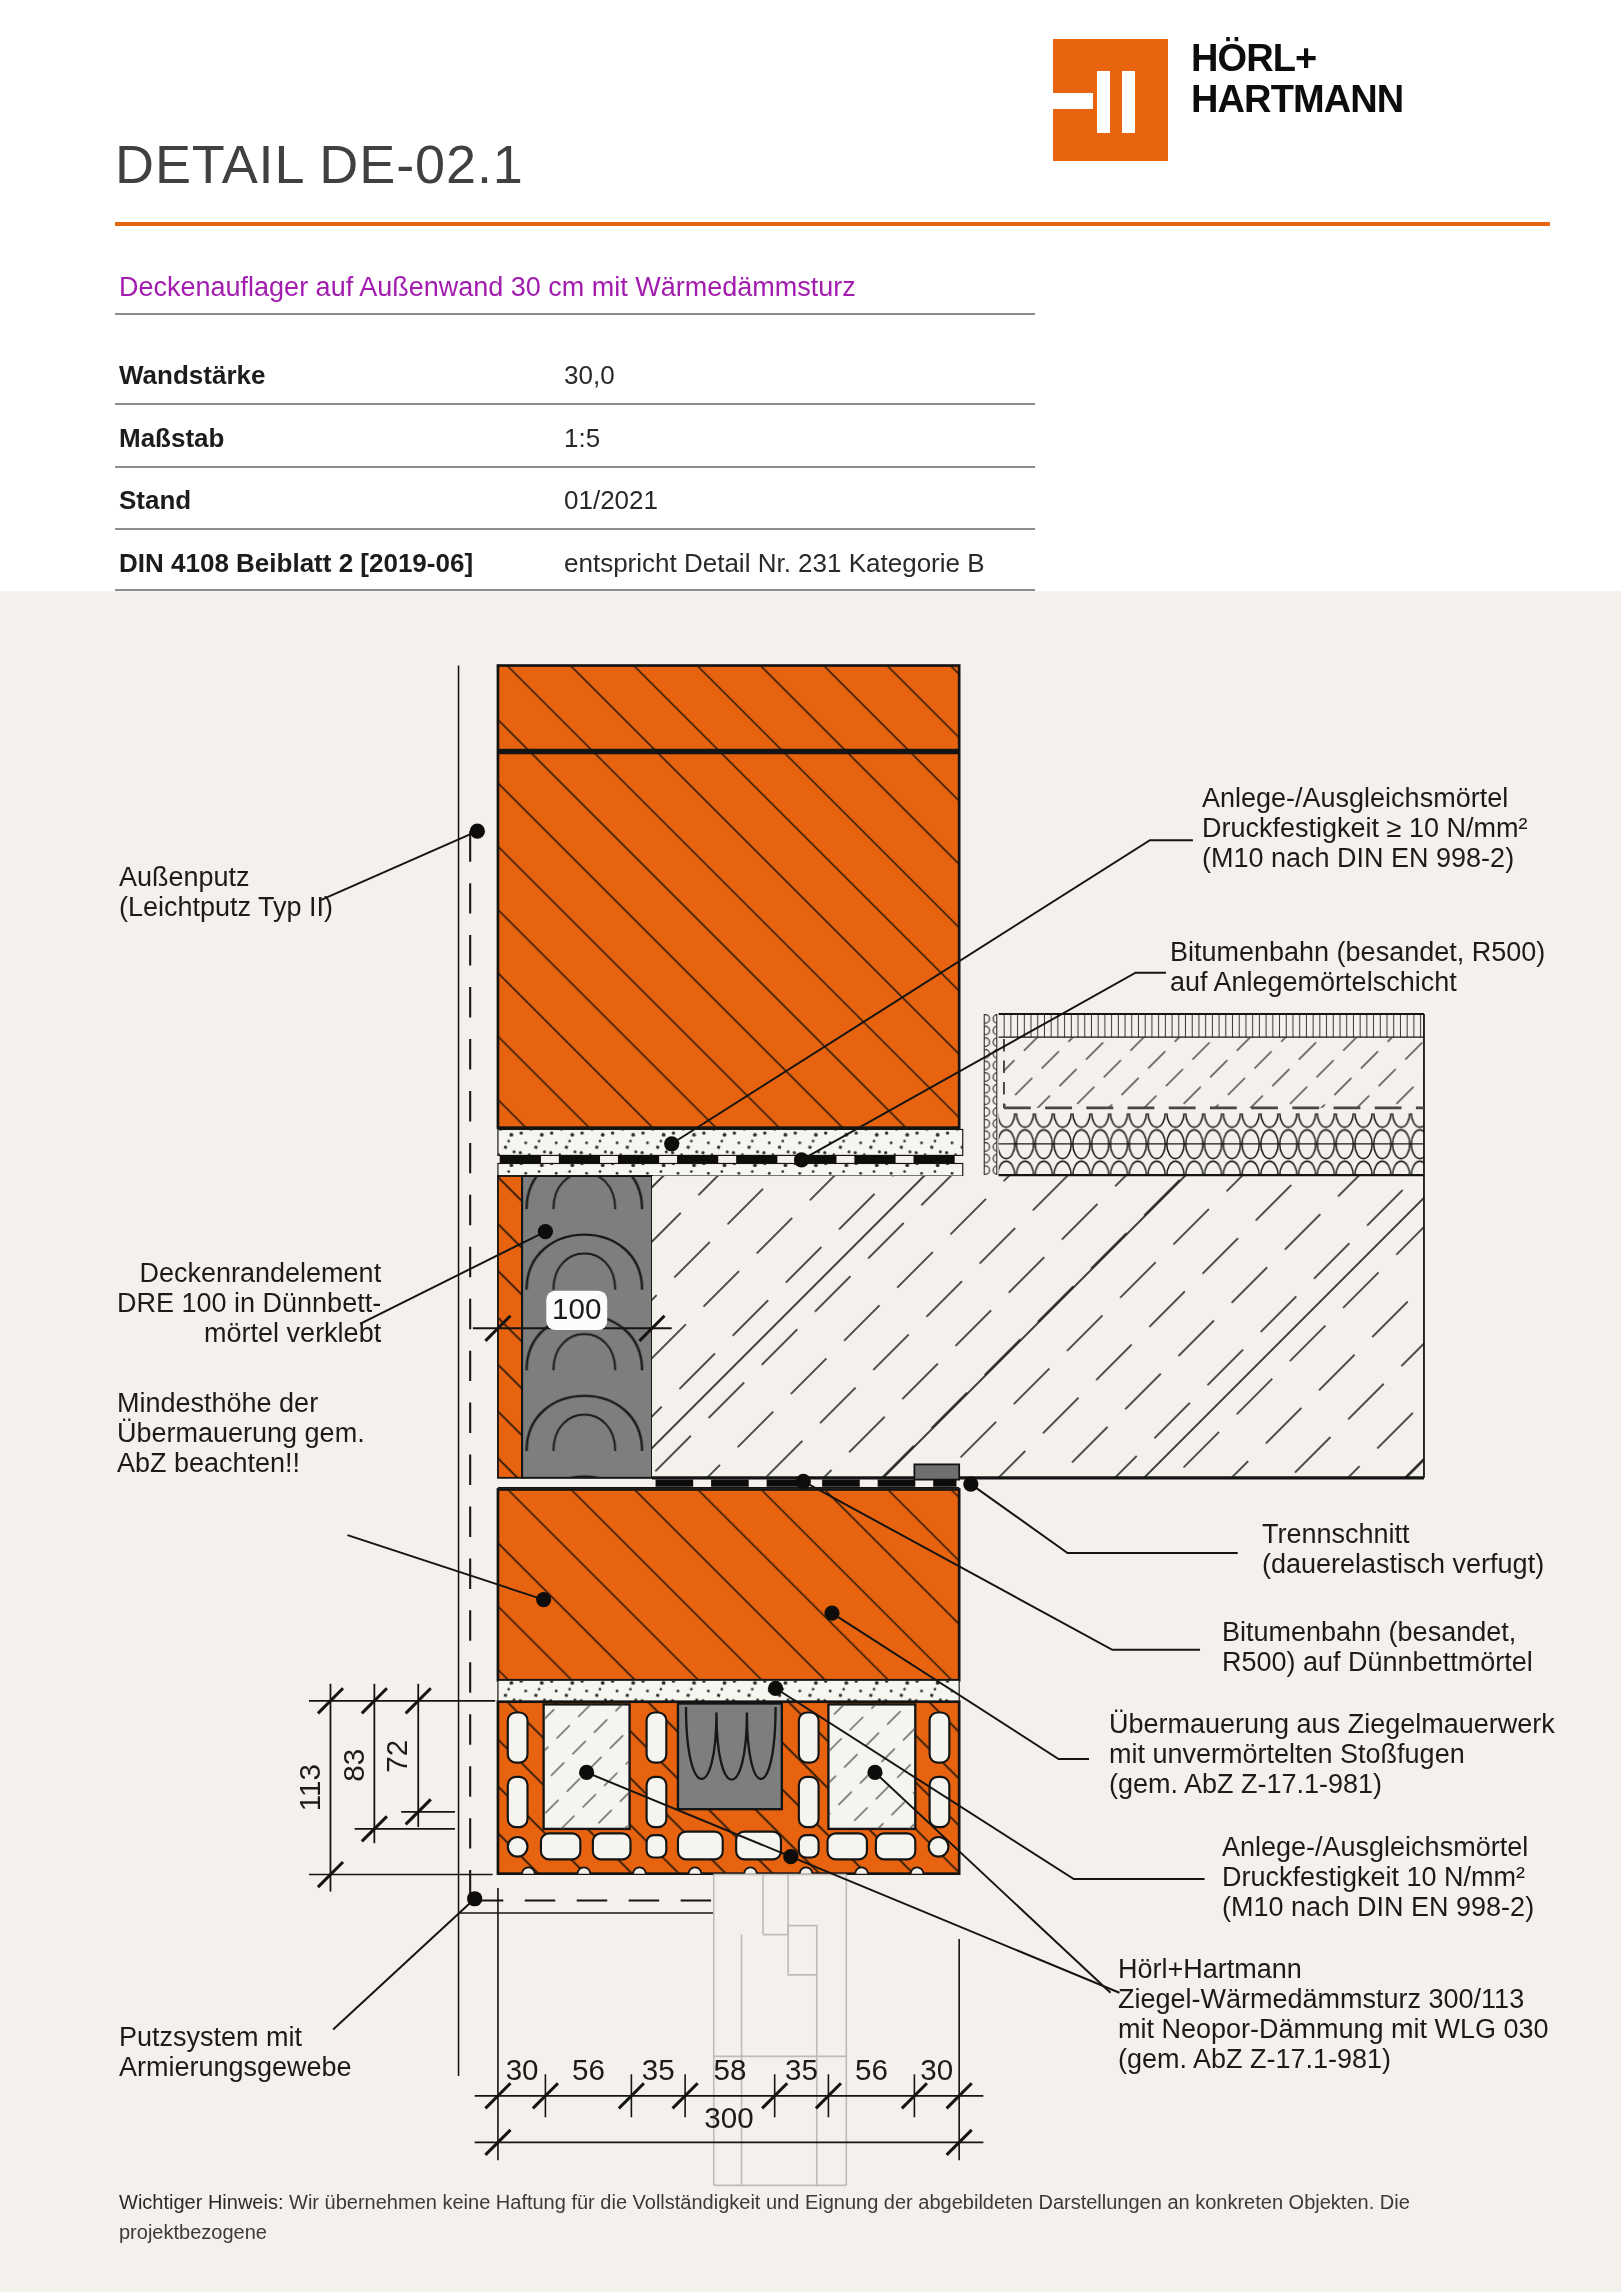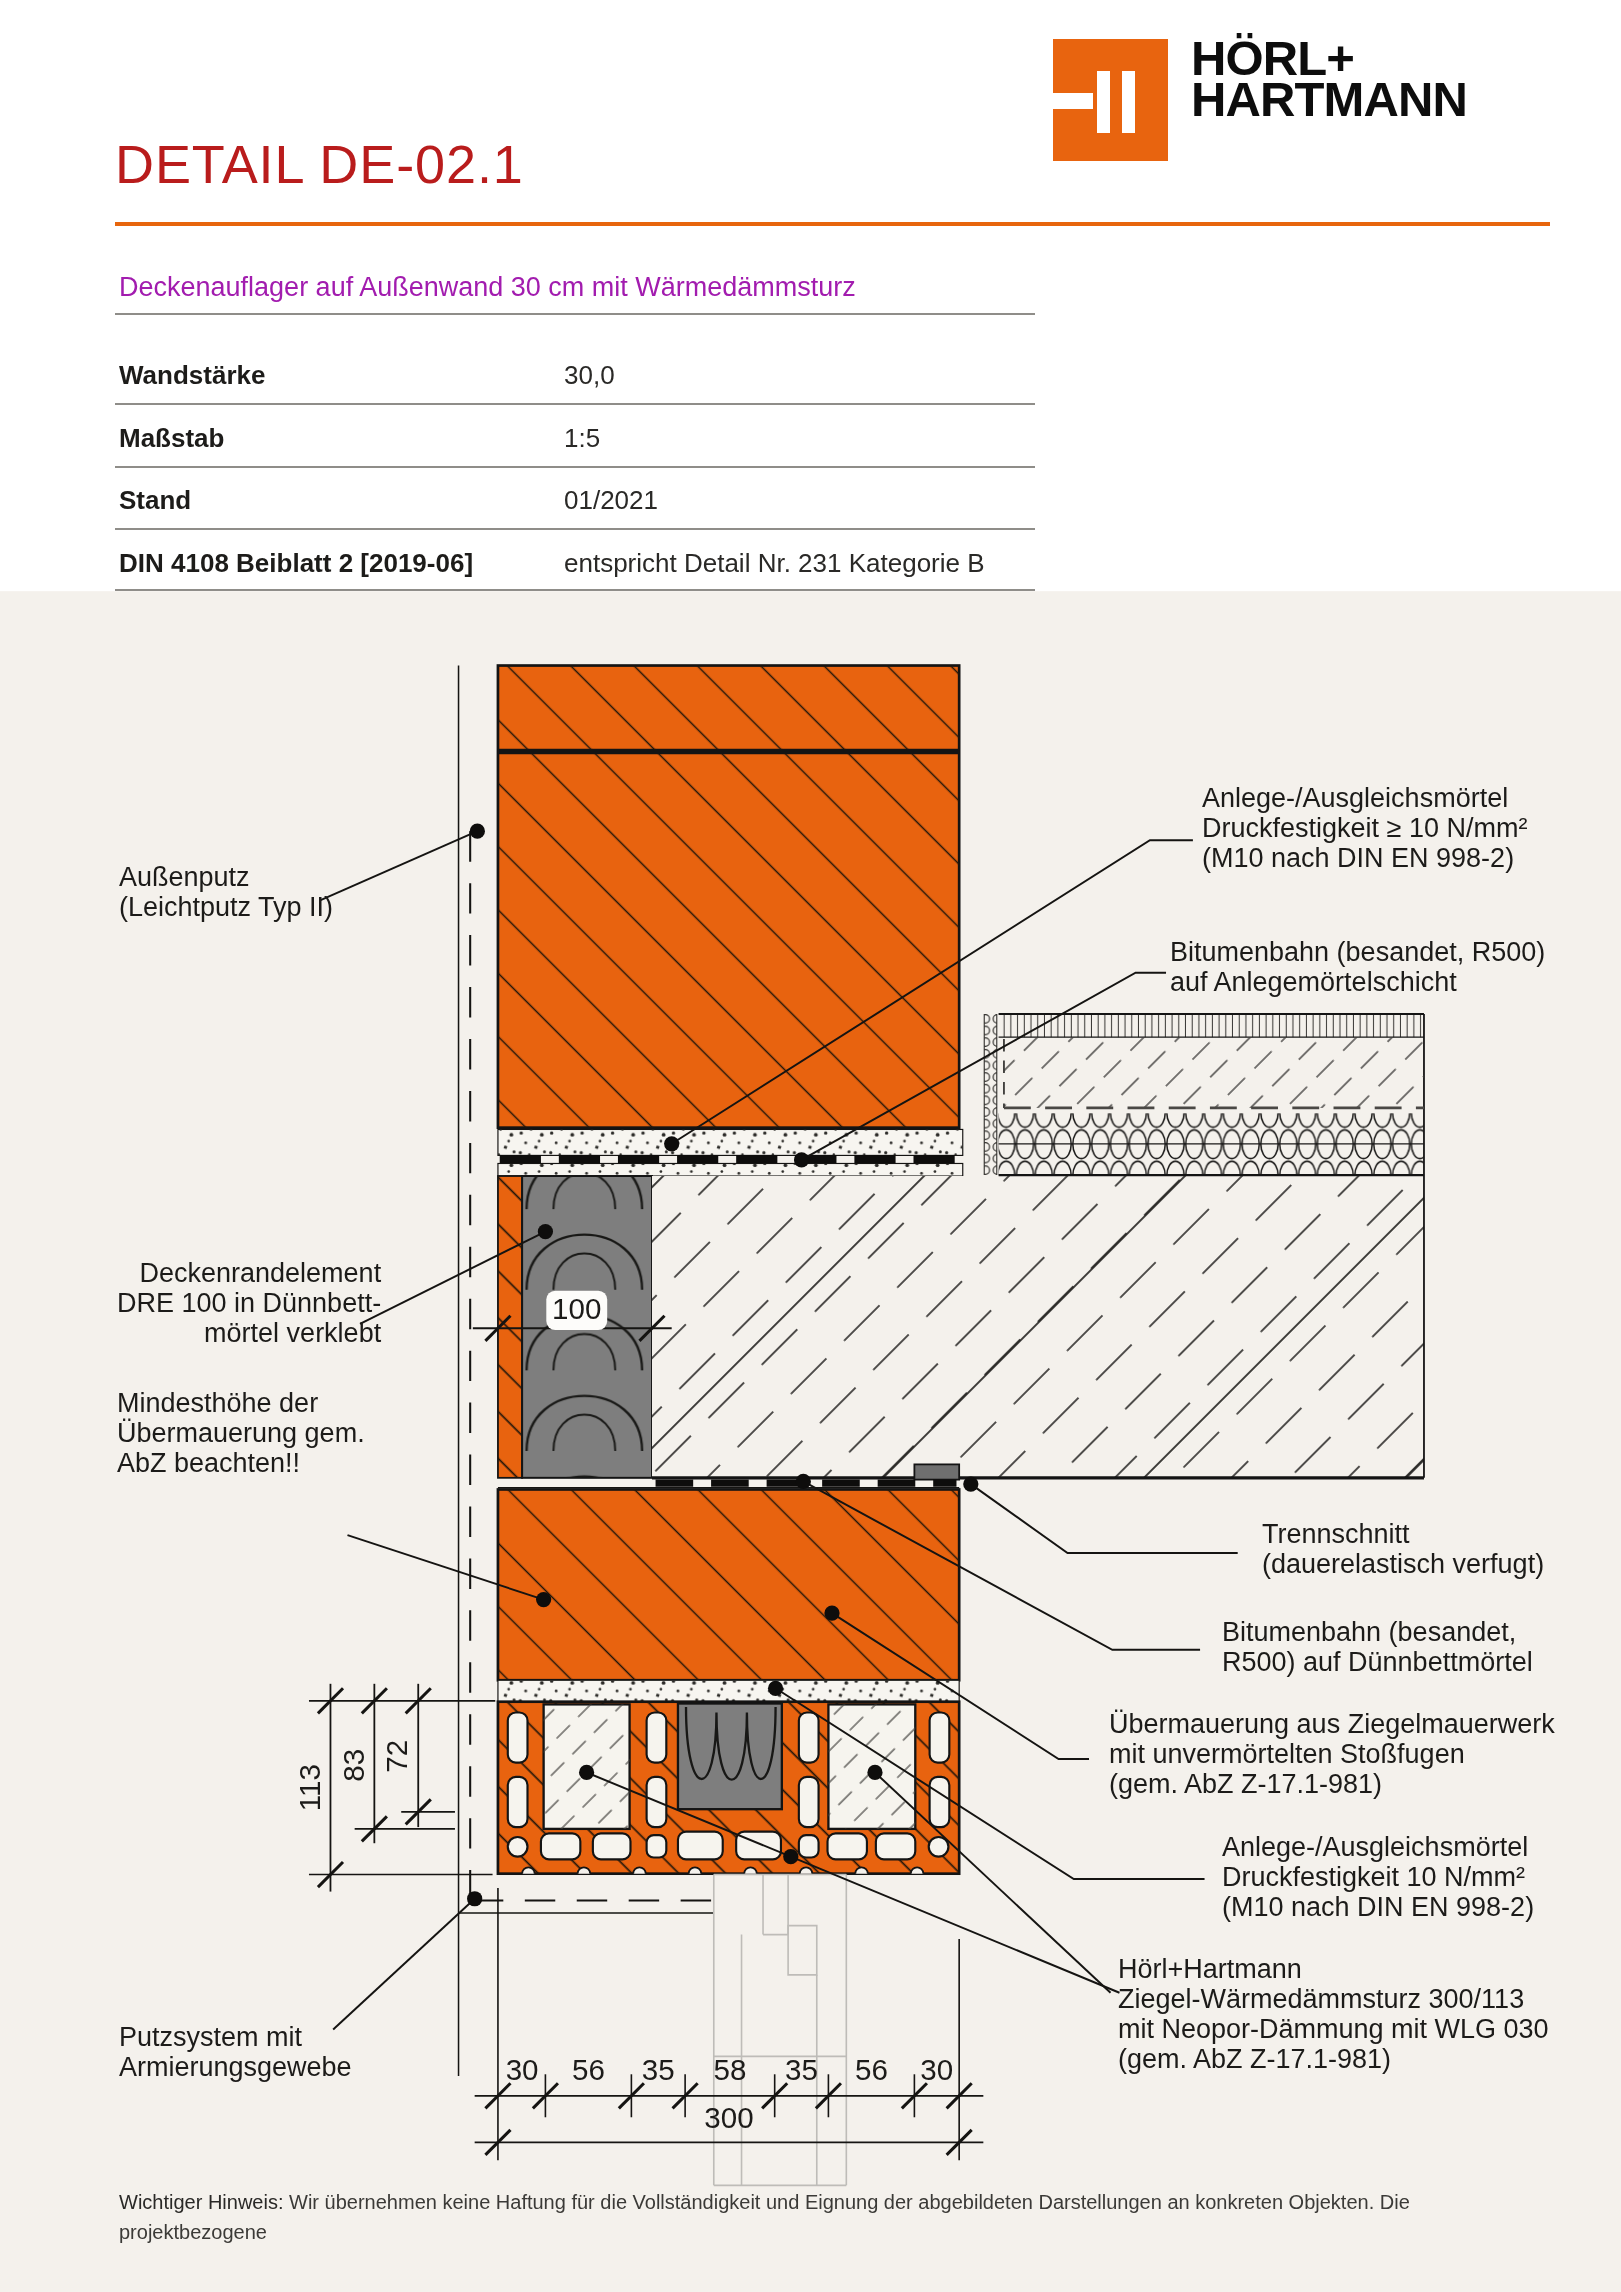--- a/index.html
+++ b/index.html
@@ -1,25 +1,25 @@
 <!DOCTYPE html>
 <html style="font-size:14.3px"><head>
 <meta charset="utf-8">
 <style>
   html,body{margin:0;padding:0;}
   body{width:1621px;height:2293px;background:#ffffff;font-family:"Liberation Sans",sans-serif;position:relative;overflow:hidden;}
   .abs{position:absolute;}
   
-  .title{left:115px;top:133px;font-size:54px;font-weight:400;color:#b91c1c;letter-spacing:0.9px;}
+  .title{left:115px;top:133px;font-size:54px;font-weight:400;color:#404040;letter-spacing:0.9px;}
   .logo-icon{left:1053px;top:39px;width:115px;height:122px;background:#E8640F;}
   .logo-icon .cut{position:absolute;background:#ffffff;}
   .cut-h{left:0;top:44%;width:35%;height:13%;}
   .cut-v1{left:38%;top:26%;width:11.5%;height:51%;}
   .cut-v2{left:60%;top:26%;width:11.5%;height:51%;}
-  .logo-text{left:1191px;top:38px;font-size:49px;font-weight:700;color:#0d0d0d;line-height:41px;letter-spacing:-0.9px;}
+  .logo-text{left:1191px;top:38px;font-size:38px;font-weight:700;color:#0d0d0d;line-height:41px;letter-spacing:-0.9px;}
   .rule-orange{left:115px;top:222px;width:1435px;height:3.6px;background:#E7650D;}
   .subtitle{left:119px;top:272px;font-size:27px;color:#a21caf;}
   .sep{left:115px;height:1.8px;background:#8f8d89;width:920px;}
   .t-label{left:119px;font-size:26px;font-weight:700;color:#1d1c1a;}
   .t-value{left:564px;font-size:26px;color:#2a2927;}
   
   .canvas{left:0;top:591px;width:1621px;height:1702px;}
   .dlabel{font-size:27px;color:#1c1b19;line-height:30px;white-space:nowrap;}
   
   .footer{left:119px;top:2187px;width:1415px;font-size:20px;line-height:30px;color:#3b3a37;}

